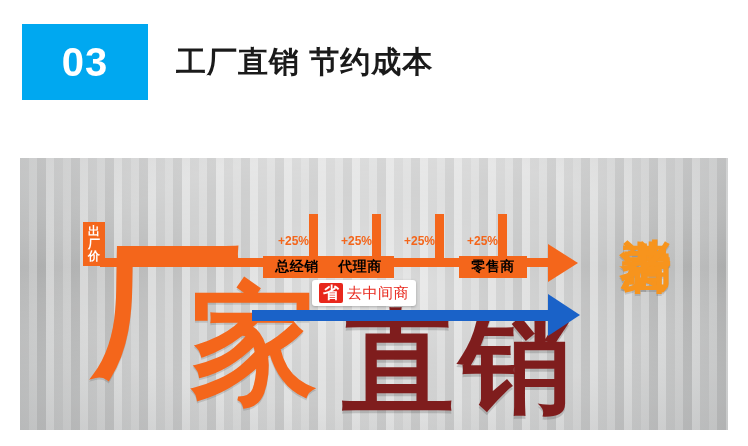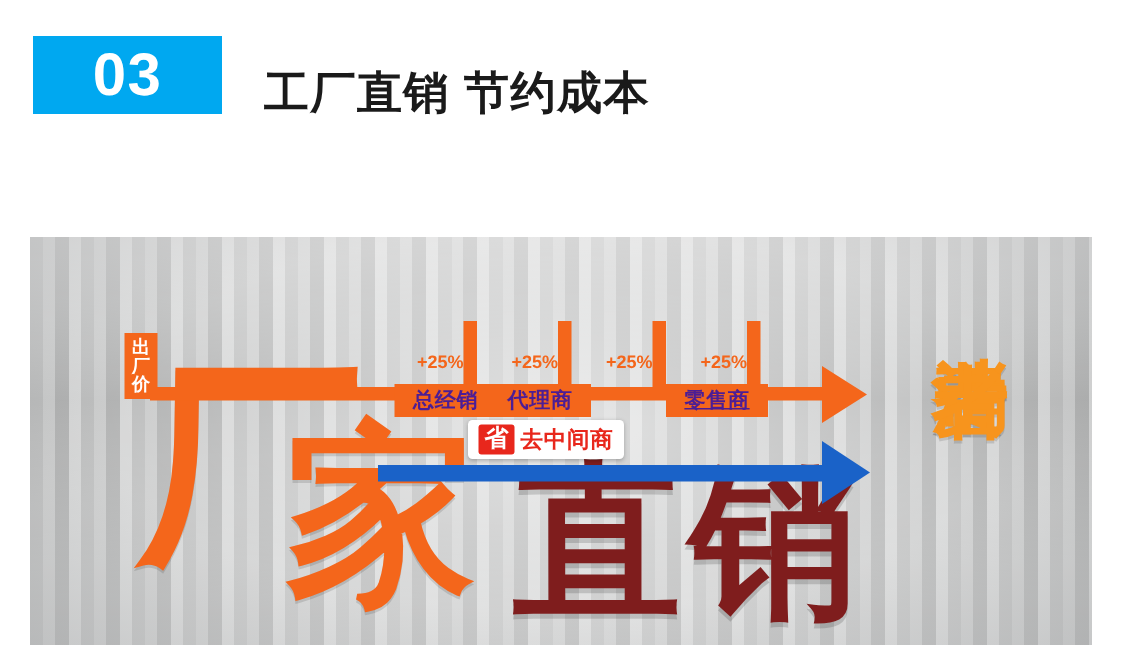--- a/index.html
+++ b/index.html
@@ -9,21 +9,21 @@
     font-family:"Liberation Sans", sans-serif;
     overflow:hidden;
     position:relative;
   }
   
   #header{
     position:absolute;left:0;top:0;width:748px;height:158px;
     background:#ffffff;
   }
   #badge{
-    position:absolute;left:22px;top:24px;width:126px;height:52px;
+    position:absolute;left:22px;top:24px;width:126px;height:76px;
     background:#00a8f0;
     display:flex;align-items:center;justify-content:center;
   }
   #badge-num{
     color:#ffffff;font-size:40px;font-weight:bold;letter-spacing:1px;
     line-height:1;
   }
   #head-title{
     position:absolute;left:176px;top:42px;
     font-size:30px;font-weight:bold;color:#1a1a1a;letter-spacing:1px;
@@ -95,21 +95,21 @@
     position:absolute;left:528px;top:86px;width:0;height:0;
     border-top:19px solid transparent;border-bottom:19px solid transparent;
     border-left:30px solid #f4661b;
   }
   .tick{
     position:absolute;width:9px;background:#f4661b;
   }
   
   .stage{
     position:absolute;top:98px;height:22px;
-    background:#f4661b;color:#4c1d95;
+    background:#f4661b;color:#000000;
     font-size:14px;font-weight:bold;
     display:flex;align-items:center;justify-content:center;
     padding:0 4px;letter-spacing:0.5px;white-space:nowrap;
   }
   .plus{
     position:absolute;top:76px;
     color:#f4661b;font-size:12px;font-weight:bold;white-space:nowrap;
   }
   
   #gate-label{
@@ -133,21 +133,21 @@
     background:#ffffff;border-radius:3px;
     display:flex;align-items:center;padding:0 7px;
     box-shadow:0 1px 3px rgba(0,0,0,.25);
     white-space:nowrap;
   }
   #pill-sheng{
     background:#e8271c;color:#ffffff;font-size:16px;font-weight:bold;
     padding:1px 4px;border-radius:2px;margin-right:4px;line-height:1.1;
   }
   #pill-rest{
-    color:#e8271c;font-size:15px;font-weight:bold;letter-spacing:0.5px;
+    color:#e8271c;font-size:15px;font-weight:normal;letter-spacing:0.5px;
   }
   
   #bottom-strip{
     position:absolute;left:0;top:430px;width:748px;height:16px;background:#ffffff;
   }
 </style>
 </head>
 <body>
 
 <div id="header">
@@ -177,21 +177,21 @@
   <div class="tick" style="left:415px;top:56px;height:46px;"></div>
   <div class="tick" style="left:478px;top:56px;height:46px;"></div>
 
   <div class="plus" style="left:258px;">+25%</div>
   <div class="plus" style="left:321px;">+25%</div>
   <div class="plus" style="left:384px;">+25%</div>
   <div class="plus" style="left:447px;">+25%</div>
 
   <div class="stage" style="left:243px;width:60px;">总经销</div>
   <div class="stage" style="left:306px;width:60px;">代理商</div>
-  <div class="stage" style="left:424px;width:60px;text-decoration:underline;">零售商</div>
+  <div class="stage" style="left:439px;width:60px;">零售商</div>
 
   <div id="blue-line"></div>
   <div id="blue-head"></div>
 
   <div id="pill">
     <span id="pill-sheng">省</span>
     <span id="pill-rest">去中间商</span>
   </div>
 
   <div id="char-consumer">消费者</div>

